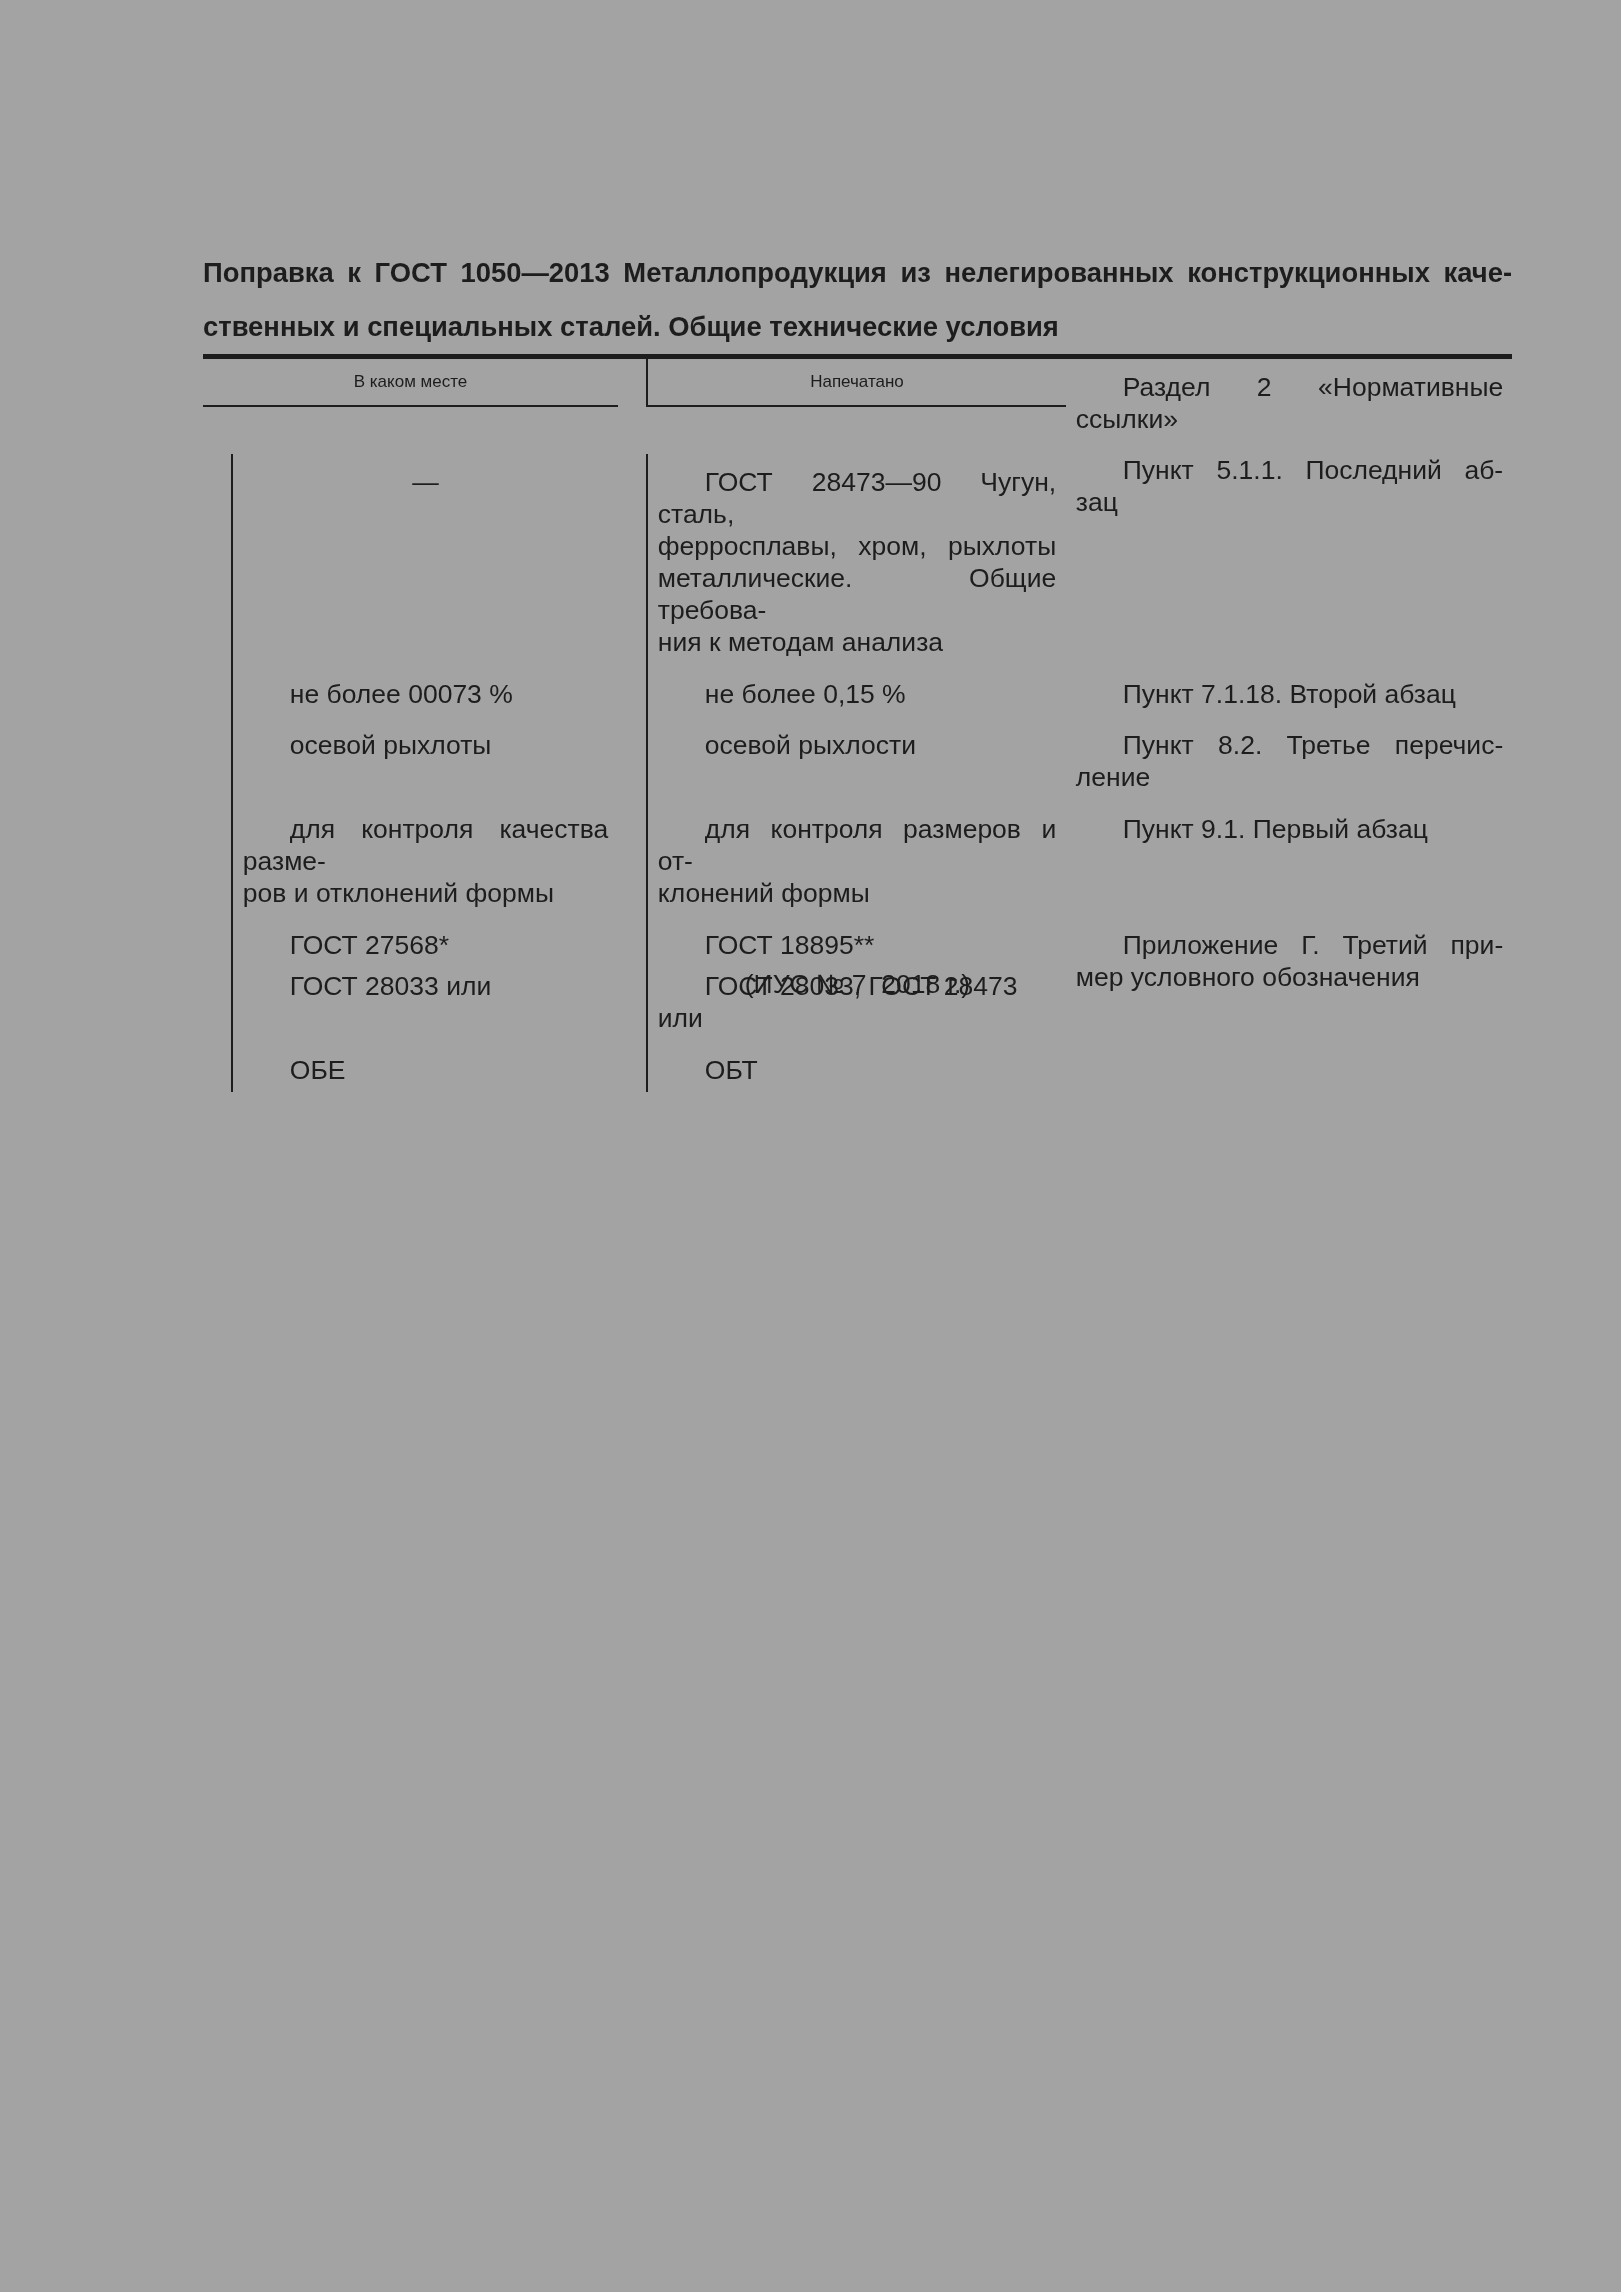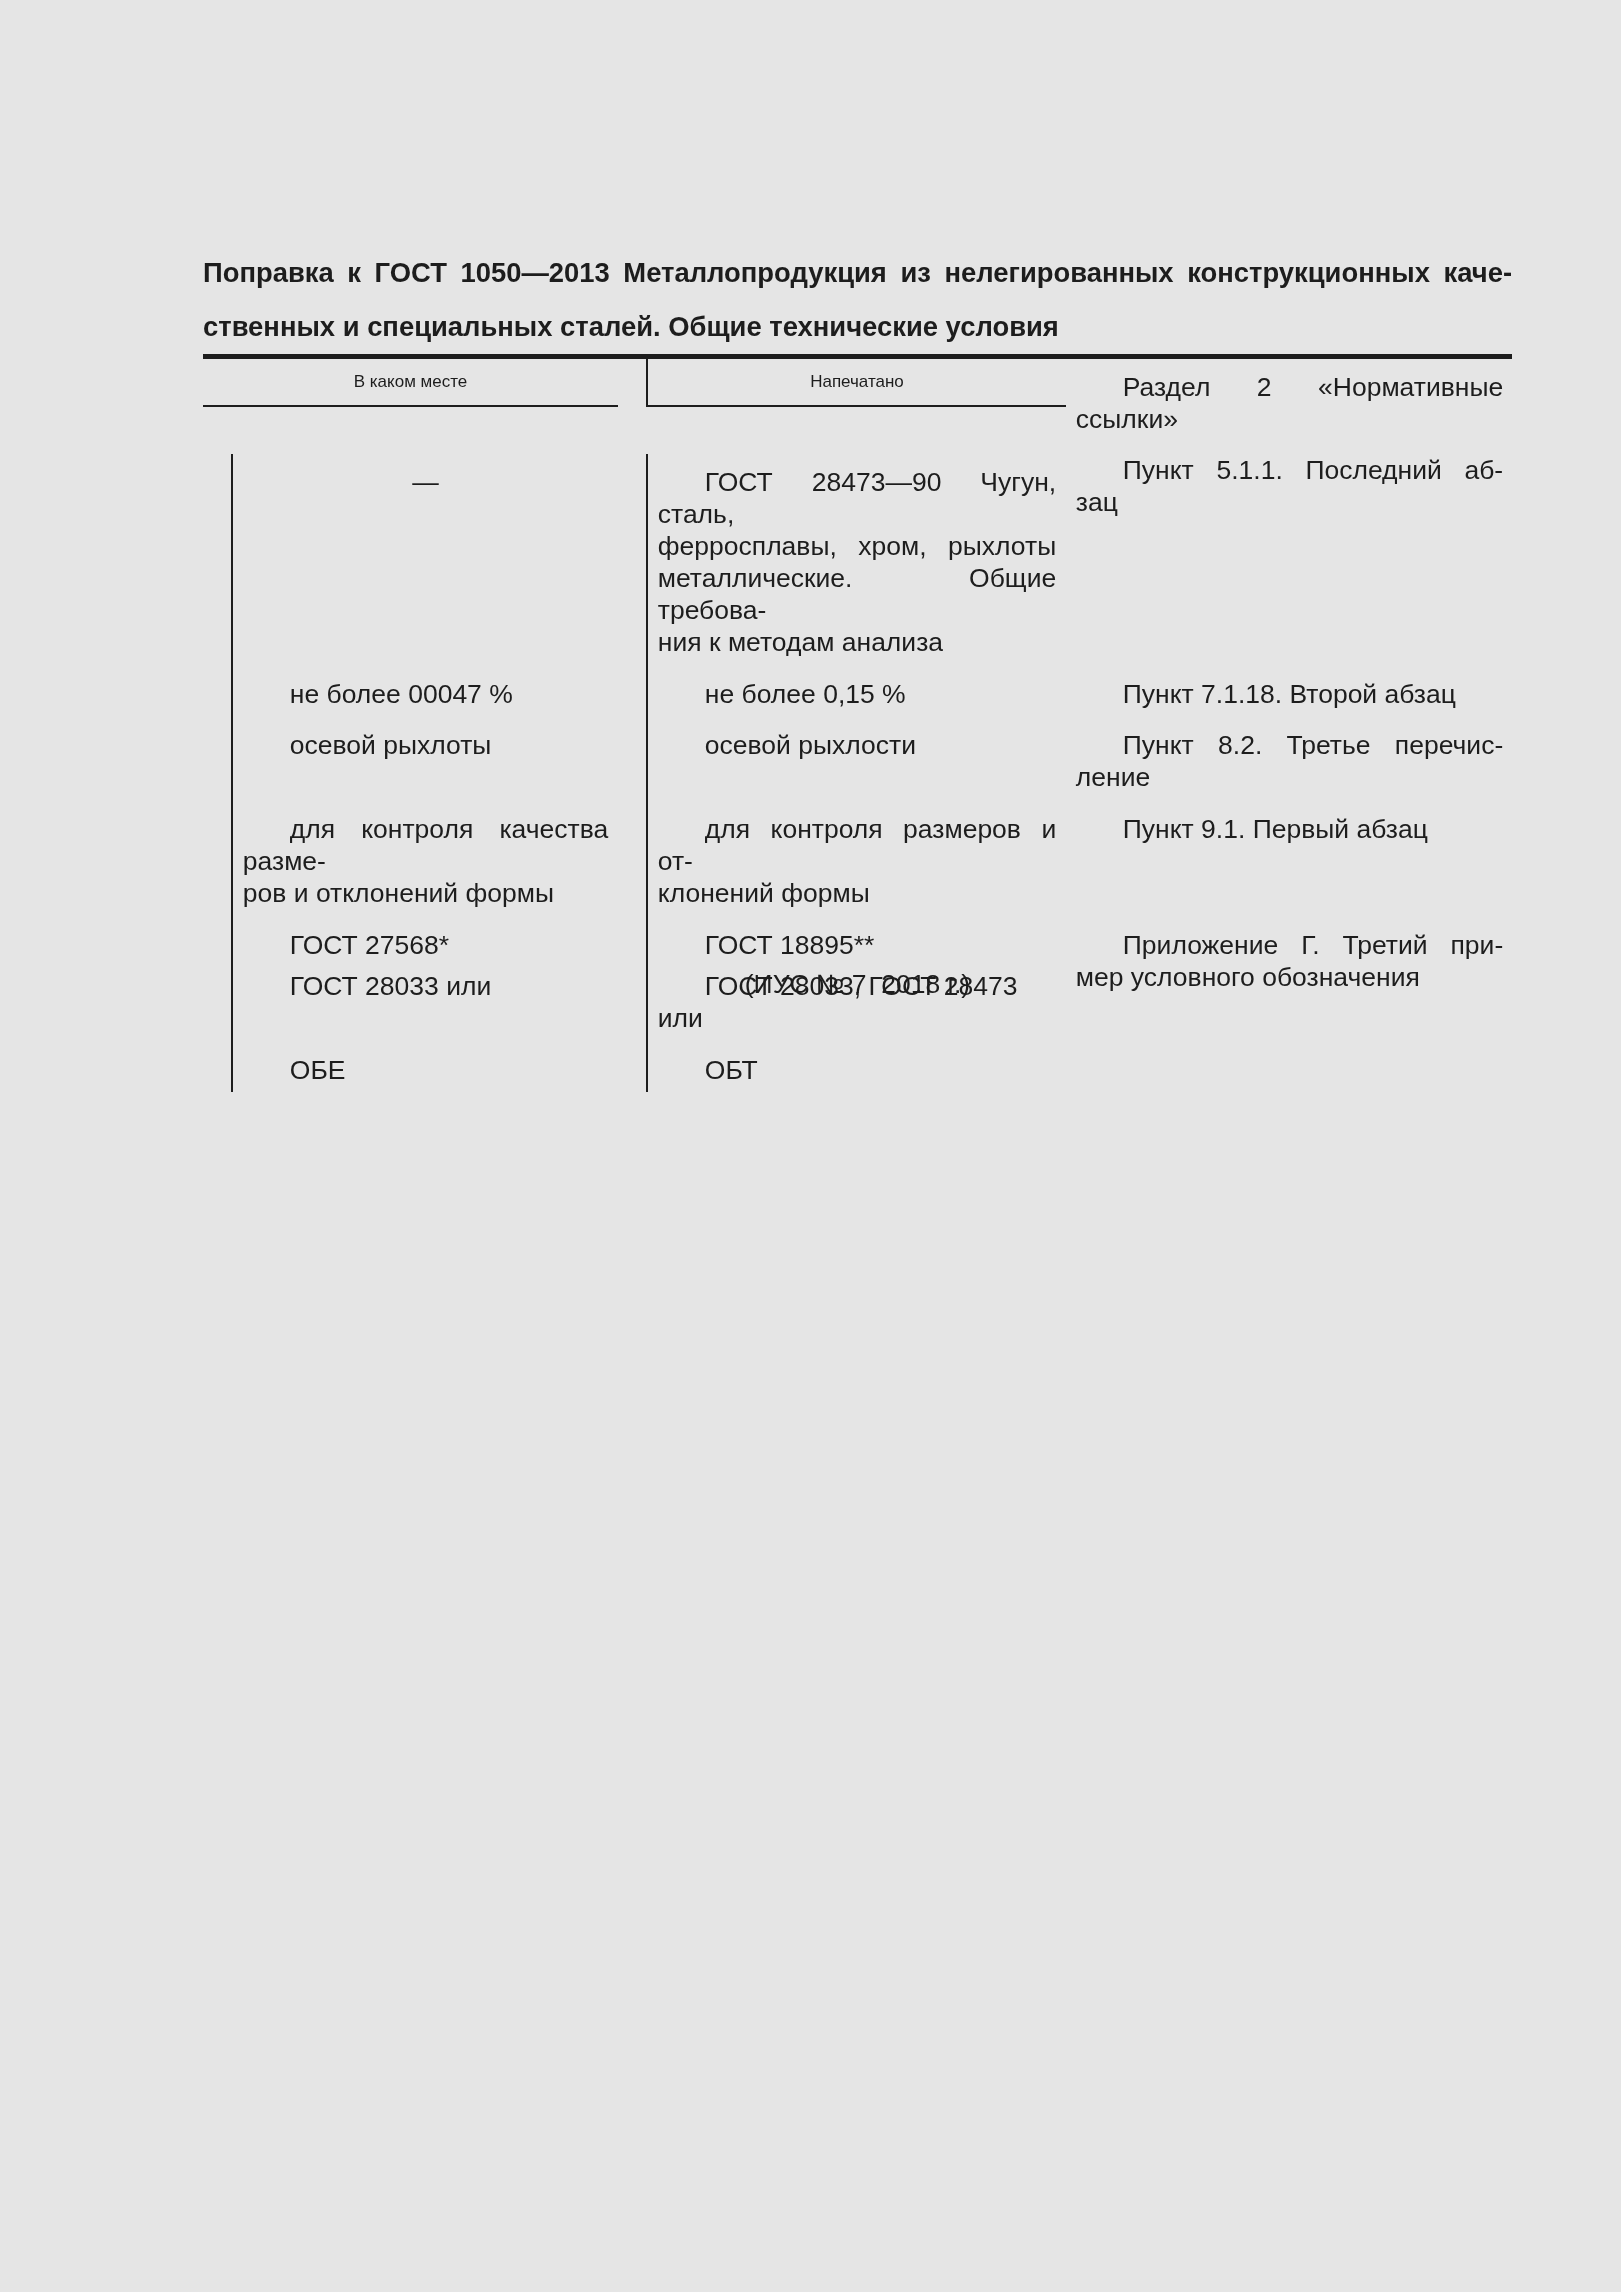--- a/index.html
+++ b/index.html
@@ -1,17 +1,17 @@
 <!DOCTYPE html>
 <html><head>
 <meta charset="utf-8">
 <style>
   html,body { margin:0; padding:0; background:#ffffff; }
   .page {
-    position:relative; width:1621px; height:2293px; background:#e5e5e5;
+    position:relative; width:1621px; height:2293px; background:#a3a3a3;
     font-family:"Liberation Sans","DejaVu Sans",sans-serif; color:#1d1d1d;
     overflow:hidden;
   }
   .title { position:absolute; left:203px; top:257px; width:1309px;
            font-weight:bold; font-size:27.4px; line-height:32px; }
   .title .l1 { text-align:justify; text-align-last:justify; }
   .title .l2 { text-align:left;margin-top:22px; }
 
   .gtable { position:absolute; left:203px; top:354px; width:1309px;
             display:grid; grid-template-columns:415px 448px 447px;
@@ -59,21 +59,21 @@
         <div class="line indent just">ГОСТ 28473—90 Чугун, сталь,</div>
         <div class="line just">ферросплавы, хром, рыхлоты</div>
         <div class="line just">металлические. Общие требова-</div>
         <div class="line">ния к методам анализа</div>
       </div>
       <div class="cell">
         <div class="line indent just">Пункт 5.1.1. Последний аб-</div>
         <div class="line">зац</div>
       </div>
       <div class="cell colsep">
-        <div class="line indent">не более 00047 %</div>
+        <div class="line indent">не более 00073 %</div>
       </div>
       <div class="cell colsep">
         <div class="line indent">не более 0,15 %</div>
       </div>
       <div class="cell">
         <div class="line indent">Пункт 7.1.18. Второй абзац</div>
       </div>
       <div class="cell colsep">
         <div class="line indent">осевой рыхлоты</div>
       </div>

